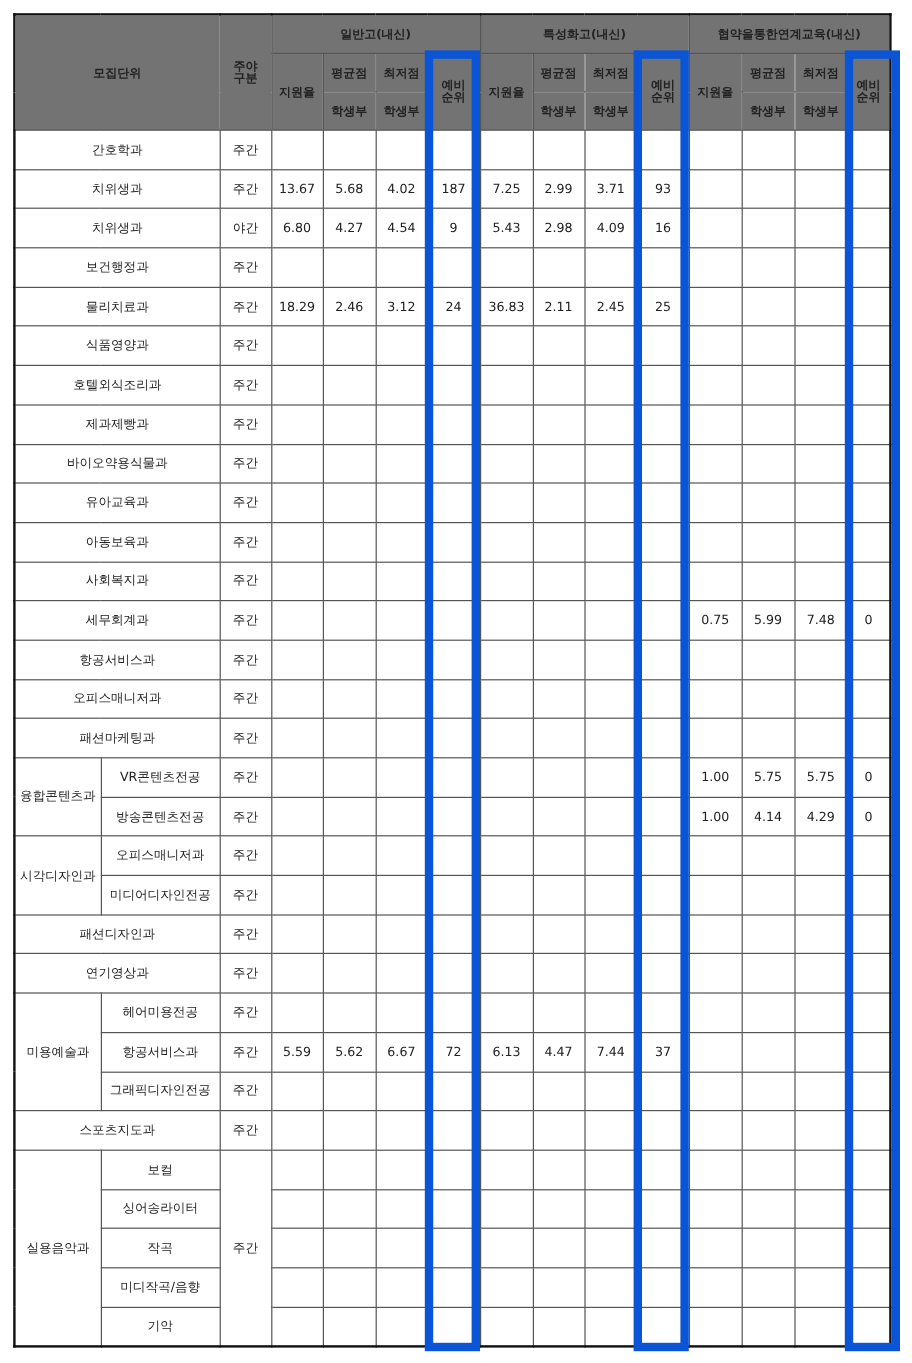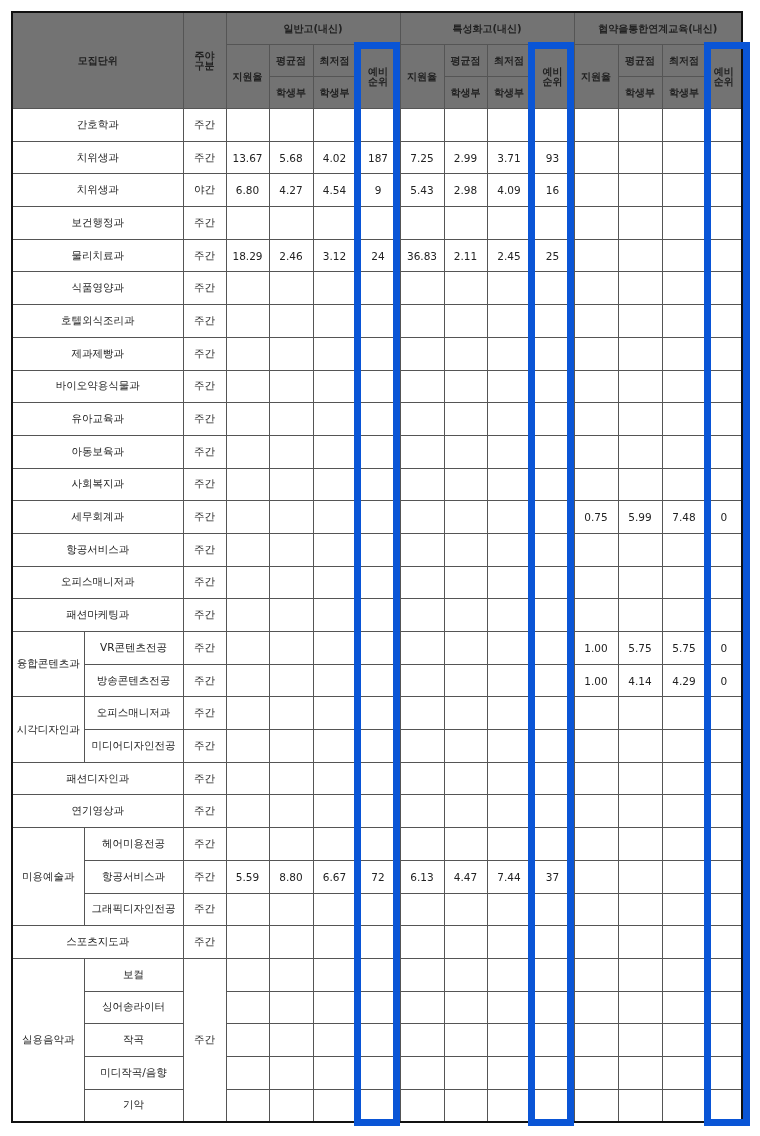--- a/index.html
+++ b/index.html
@@ -442,21 +442,21 @@
         <td></td>
         <td></td>
         <td></td>
         <td></td>
         <td></td>
       </tr>
       <tr class="body">
         <td class="name">항공서비스과</td>
         <td>주간</td>
         <td>5.59</td>
-        <td>8.80</td>
+        <td>5.62</td>
         <td>6.67</td>
         <td>72</td>
         <td>6.13</td>
         <td>4.47</td>
         <td>7.44</td>
         <td>37</td>
         <td></td>
         <td></td>
         <td></td>
         <td></td>

